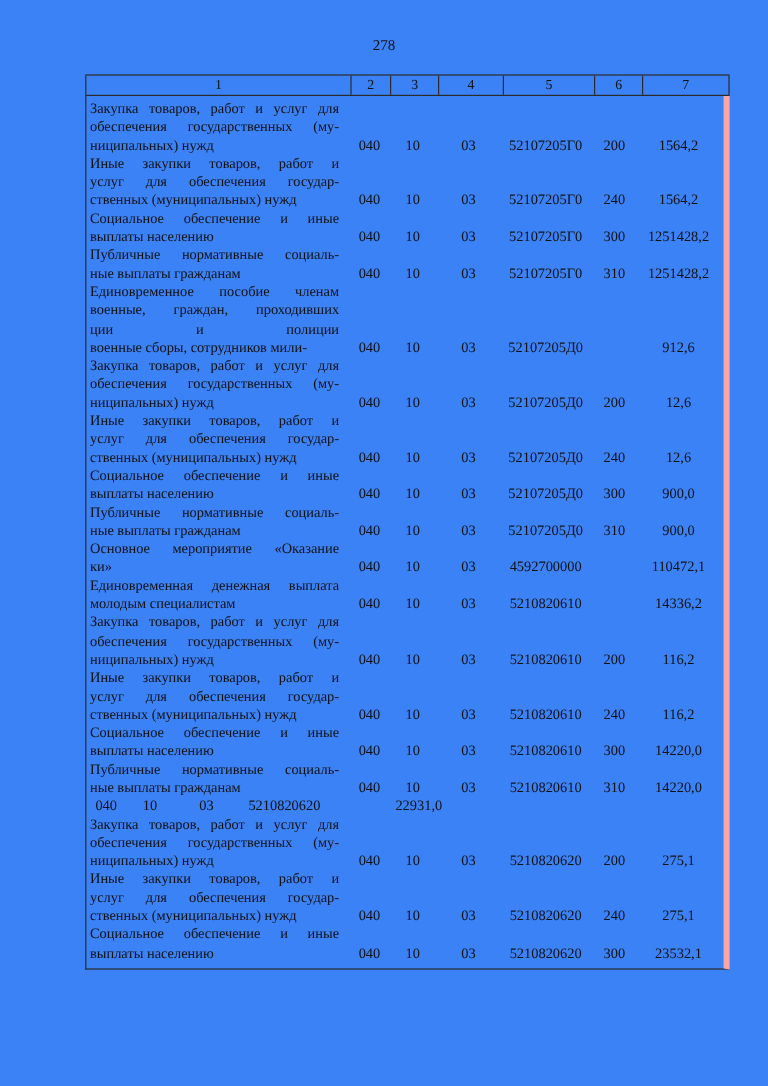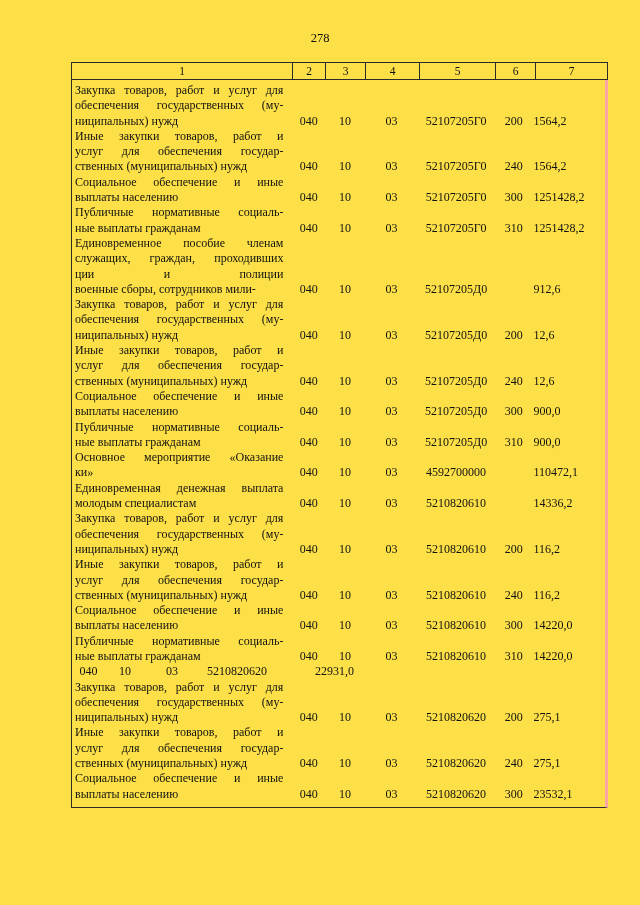--- a/index.html
+++ b/index.html
@@ -1,21 +1,21 @@
 <!DOCTYPE html>
 <html><head>
 <meta charset="utf-8">
 <style>
   * { margin: 0; padding: 0; box-sizing: border-box; }
   html, body { background: #ffffff; }
   .page {
     position: relative;
     width: 640px;
     height: 905px;
-    background: #fde047;
+    background: #3b82f6;
     color: #111;
     font-family: "Liberation Serif", serif;
     overflow: hidden;
   }
   .page-number {
     position: absolute;
     top: 31px;
     left: 0;
     width: 640px;
     text-align: center;
@@ -36,21 +36,21 @@
     border-right: 1px solid #2b2b2b;
     font-size: 11.5px;
     line-height: 15px;
     height: 16px;
     text-align: center;
     padding-top: 1px;
   }
   .th:first-child { border-left: 1px solid #2b2b2b; }
   .tbody {
     border-left: 1px solid #2b2b2b;
-    border-right: 3px solid #fca5a5;
+    border-right: 5px solid #fca5a5;
     border-bottom: 1px solid #2b2b2b;
     padding-top: 3px;
     padding-bottom: 5px;
   }
   .row {
     display: flex;
     align-items: flex-end;
   }
   .cell {
     font-size: 12px;
@@ -70,21 +70,21 @@
   }
   .desc-line {
     text-align: justify;
     text-align-last: justify;
   }
   .desc-line:last-child {
     text-align: right;
     text-align-last: left;
   }
   .num { text-align: center; }
-  .amount { text-align: left; padding-right: 4px; }
+  .amount { text-align: center; padding-right: 4px; }
 </style>
 </head>
 <body>
 
 <div class="page">
   <div class="page-number">278</div>
 
   <div class="table">
     <div class="thead" id="thead">
         <div class="th col1">1</div>
@@ -146,21 +146,21 @@
     <div class="cell col3 num">10</div>
     <div class="cell col4 num">03</div>
     <div class="cell col5 num">52107205Г0</div>
     <div class="cell col6 num">310</div>
     <div class="cell col7 amount">1251428,2</div>
   </div>
 
   <div class="row">
     <div class="cell col1 desc">
             <div class="desc-line">Единовременное пособие членам</div>
-            <div class="desc-line">служащих, граждан, проходивших</div>
+            <div class="desc-line">военные, граждан, проходивших</div>
             <div class="desc-line">ции и полиции</div>
             <div class="desc-line">военные сборы, сотрудников мили-</div>
           </div>
     <div class="cell col2 num">040</div>
     <div class="cell col3 num">10</div>
     <div class="cell col4 num">03</div>
     <div class="cell col5 num">52107205Д0</div>
     <div class="cell col6 num"></div>
     <div class="cell col7 amount">912,6</div>
   </div>

